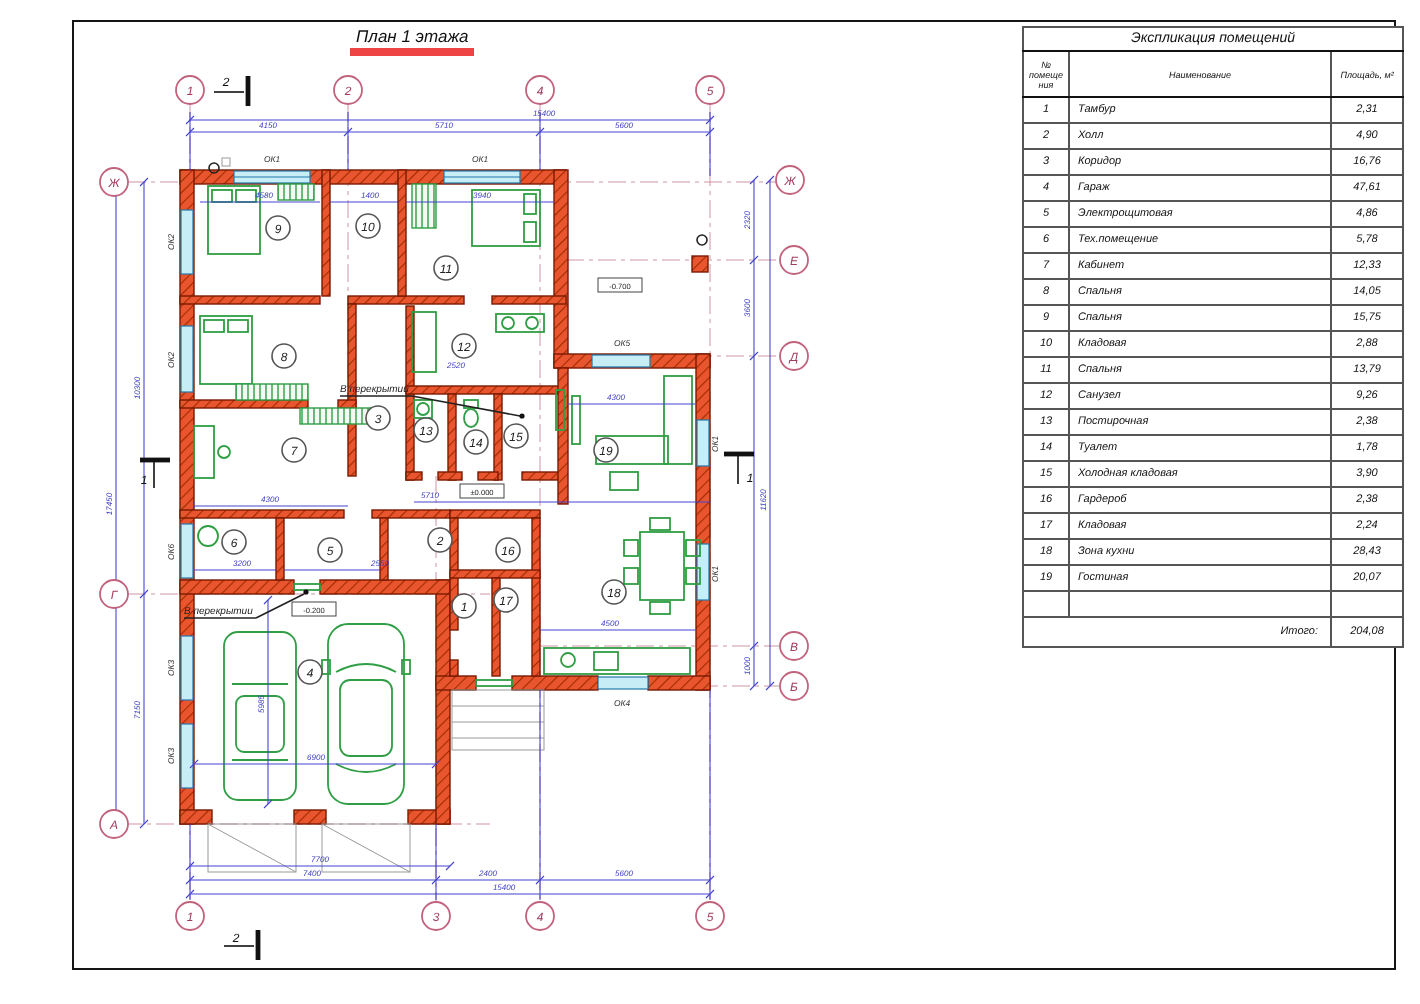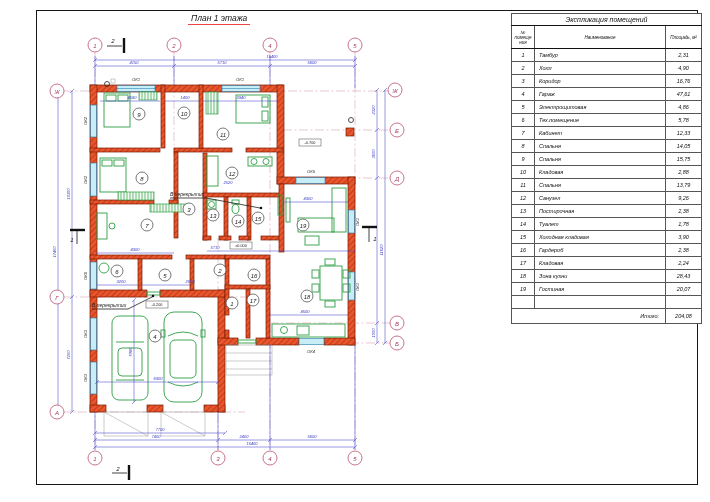--- a/index.html
+++ b/index.html
@@ -1,21 +1,21 @@
 <!DOCTYPE html>
 <html><head>
 <meta charset="utf-8">
 <style>
   html,body{margin:0;padding:0;background:#fff;}
   .sheet{position:relative;width:710px;height:502px;background:#fff;overflow:hidden;
          font-family:"Liberation Sans",sans-serif;}
   .frame{position:absolute;left:36px;top:10px;width:662px;height:475px;
          border:1.7px solid #151515;box-sizing:border-box;background:#fff;}
-  .plan-title{position:absolute;left:188px;top:13px;font:italic 8.5px "Liberation Sans",sans-serif;
-         color:#111;border-bottom:1px solid #ef4444;padding:0 3px 1px 3px;}
+  .plan-title{position:absolute;left:175px;top:13px;font:italic 8.5px "Liberation Sans",sans-serif;
+         color:#111;border-bottom:4px solid #ef4444;padding:0 3px 1px 3px;}
   .plan-svg{position:absolute;left:0;top:0;}
   
   table.exp{position:absolute;left:511px;top:13px;width:190px;border-collapse:collapse;
          border:1.4px solid #111;background:#fff;table-layout:fixed;}
   table.exp td,table.exp th{border:0.5px solid #555;color:#111;overflow:hidden;
          font:italic 5.5px "Liberation Sans",sans-serif;padding:0 2px;}
   table.exp th.tbl-title{border-bottom:1.2px solid #111;height:11px;
          font:italic 7px "Liberation Sans",sans-serif;text-align:center;}
   table.exp tr.hdr td{border-bottom:1.2px solid #111;height:22px;text-align:center;
          font:italic 4.5px "Liberation Sans",sans-serif;vertical-align:middle;word-wrap:break-word;}

